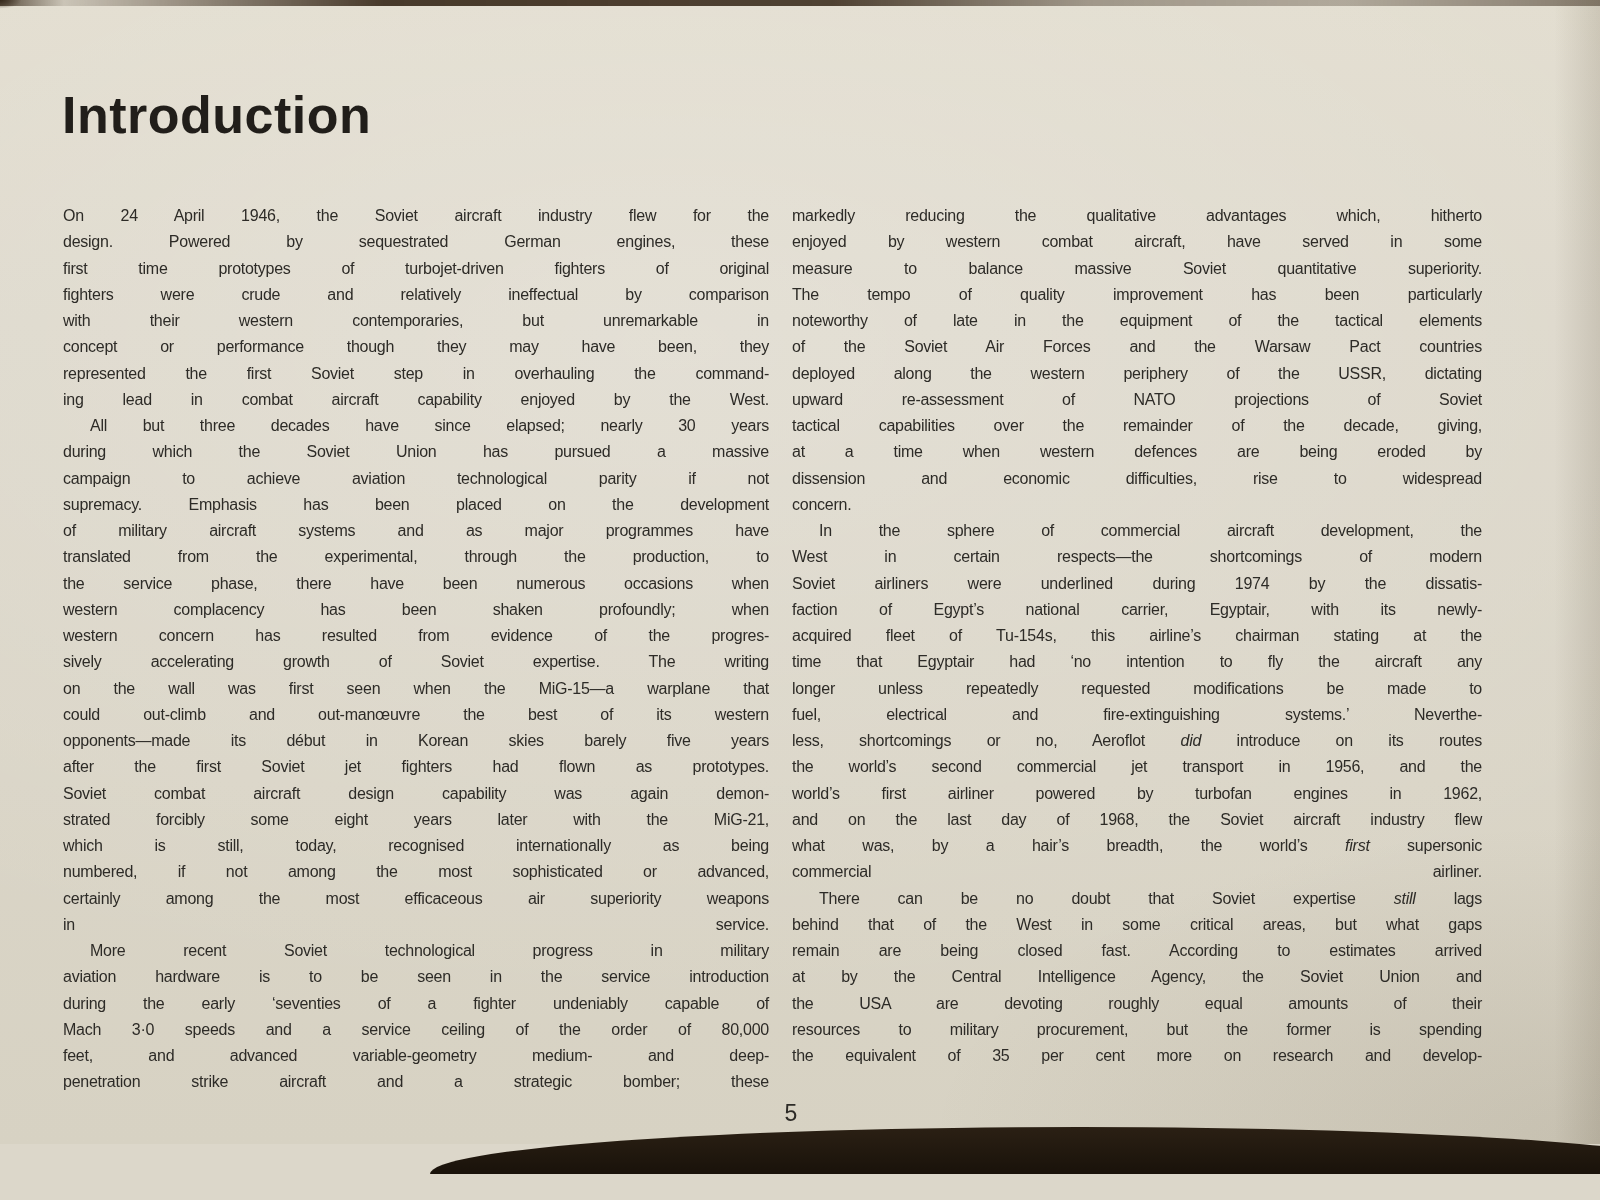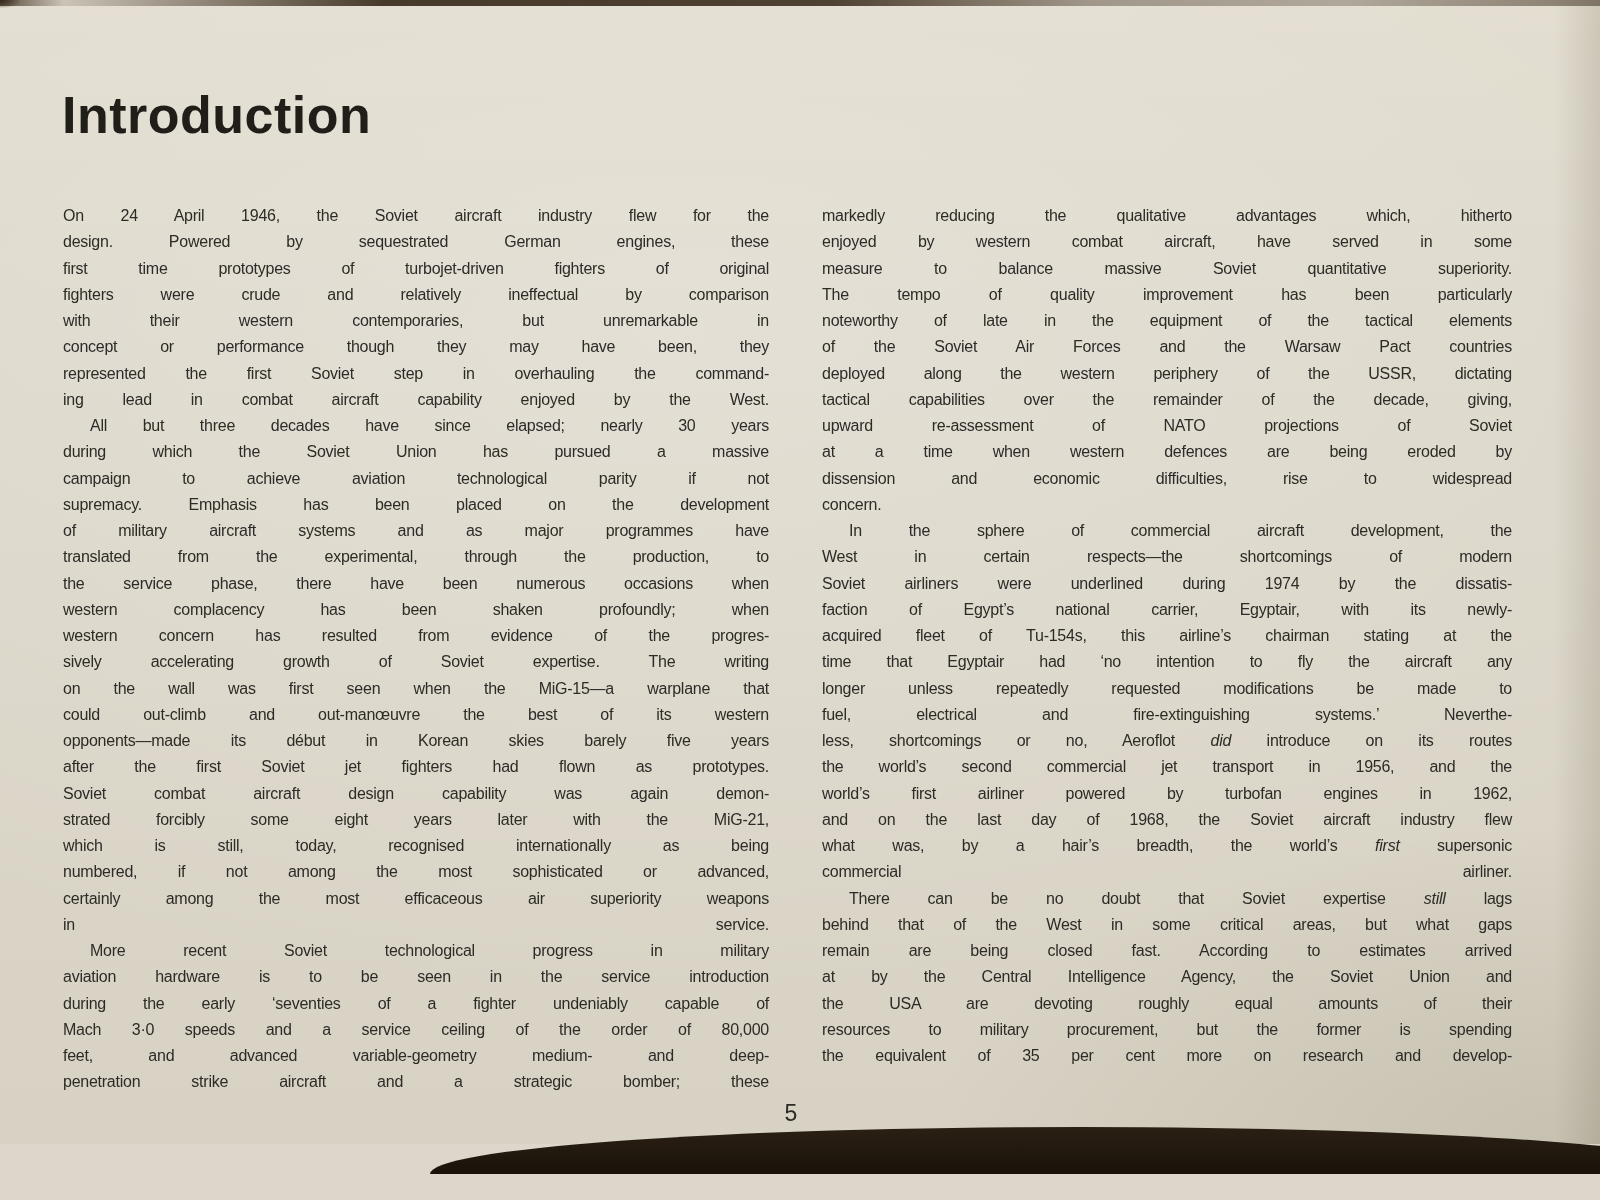--- a/index.html
+++ b/index.html
@@ -48,21 +48,21 @@
     position:absolute;left:62px;top:88px;margin:0;
     font-size:52px;line-height:1.05;font-weight:700;
     letter-spacing:0.5px;color:var(--title-ink);
   }
   .col{
     position:absolute;top:203px;
     font-size:16px;line-height:26.25px;
     letter-spacing:-0.25px;color:var(--ink);
   }
   .col-left{left:63px;width:706px;}
-  .col-right{left:822px;width:690px;}
+  .col-right{left:792px;width:690px;}
   .para{margin:0;}
   .line{text-align:justify;text-align-last:justify;}
   .line.indent{text-indent:27px;}
   .line em{font-style:italic;}
   .page-number{
     position:absolute;left:0;width:1582px;top:1100px;
     text-align:center;font-size:23px;color:var(--ink);
   }
 </style>
 </head>
@@ -117,22 +117,22 @@
     </div>
   <div class="col col-right" id="col-right">
       <div class="para">
         <div class="line">markedly reducing the qualitative advantages which, hitherto</div>
         <div class="line">enjoyed by western combat aircraft, have served in some</div>
         <div class="line">measure to balance massive Soviet quantitative superiority.</div>
         <div class="line">The tempo of quality improvement has been particularly</div>
         <div class="line">noteworthy of late in the equipment of the tactical elements</div>
         <div class="line">of the Soviet Air Forces and the Warsaw Pact countries</div>
         <div class="line">deployed along the western periphery of the USSR, dictating</div>
+        <div class="line">upward re-assessment of NATO projections of Soviet</div>
         <div class="line">tactical capabilities over the remainder of the decade, giving,</div>
-        <div class="line">upward re-assessment of NATO projections of Soviet</div>
         <div class="line">at a time when western defences are being eroded by</div>
         <div class="line">dissension and economic difficulties, rise to widespread</div>
         <div class="line">concern.</div>
       </div>
       <div class="para">
         <div class="line indent">In the sphere of commercial aircraft development, the</div>
         <div class="line">West in certain respects—the shortcomings of modern</div>
         <div class="line">Soviet airliners were underlined during 1974 by the dissatis-</div>
         <div class="line">faction of Egypt’s national carrier, Egyptair, with its newly-</div>
         <div class="line">acquired fleet of Tu-154s, this airline’s chairman stating at the</div>

